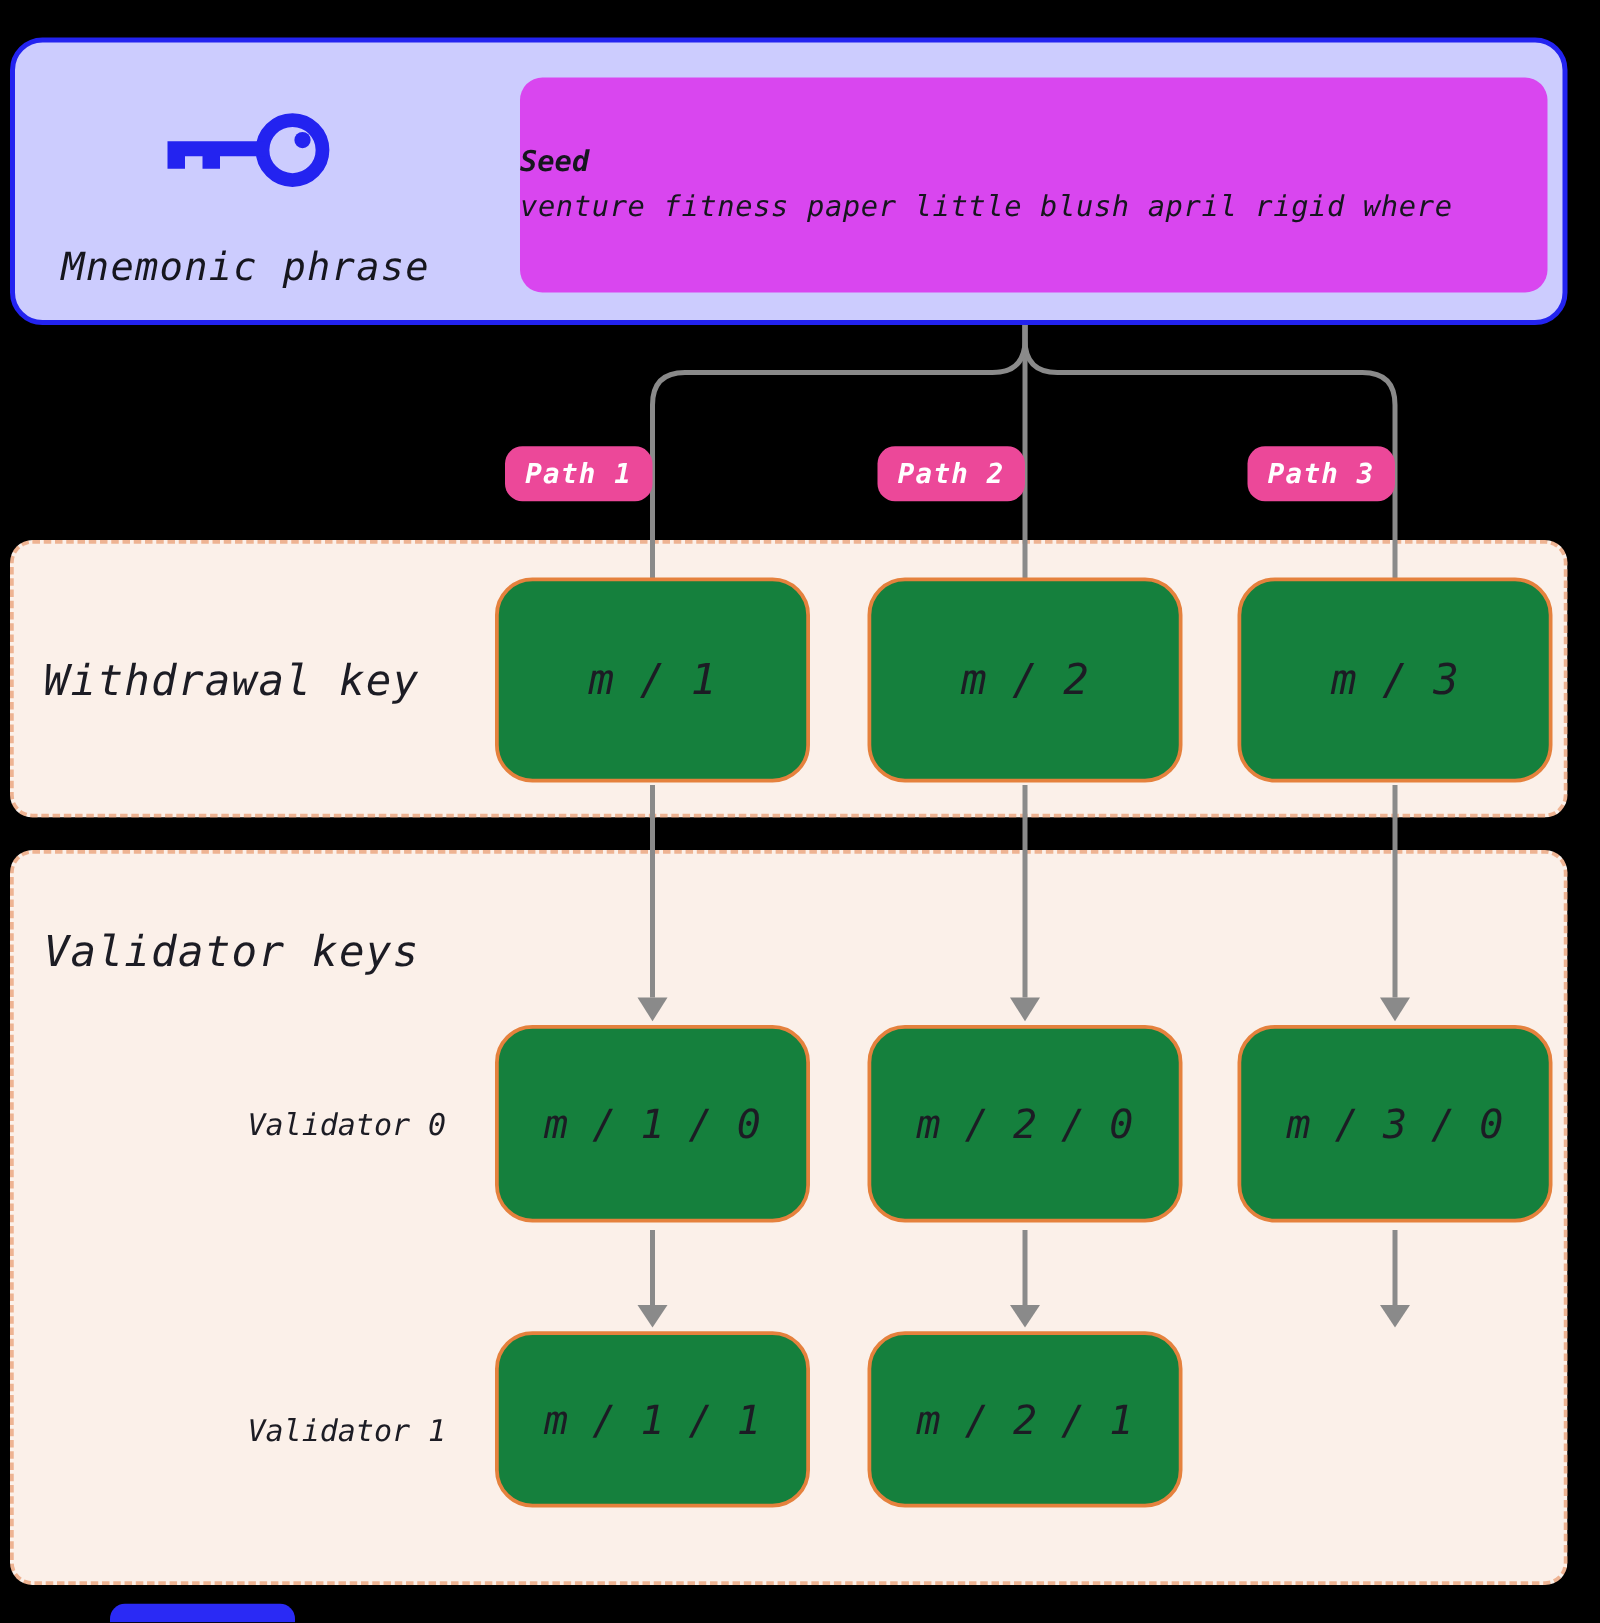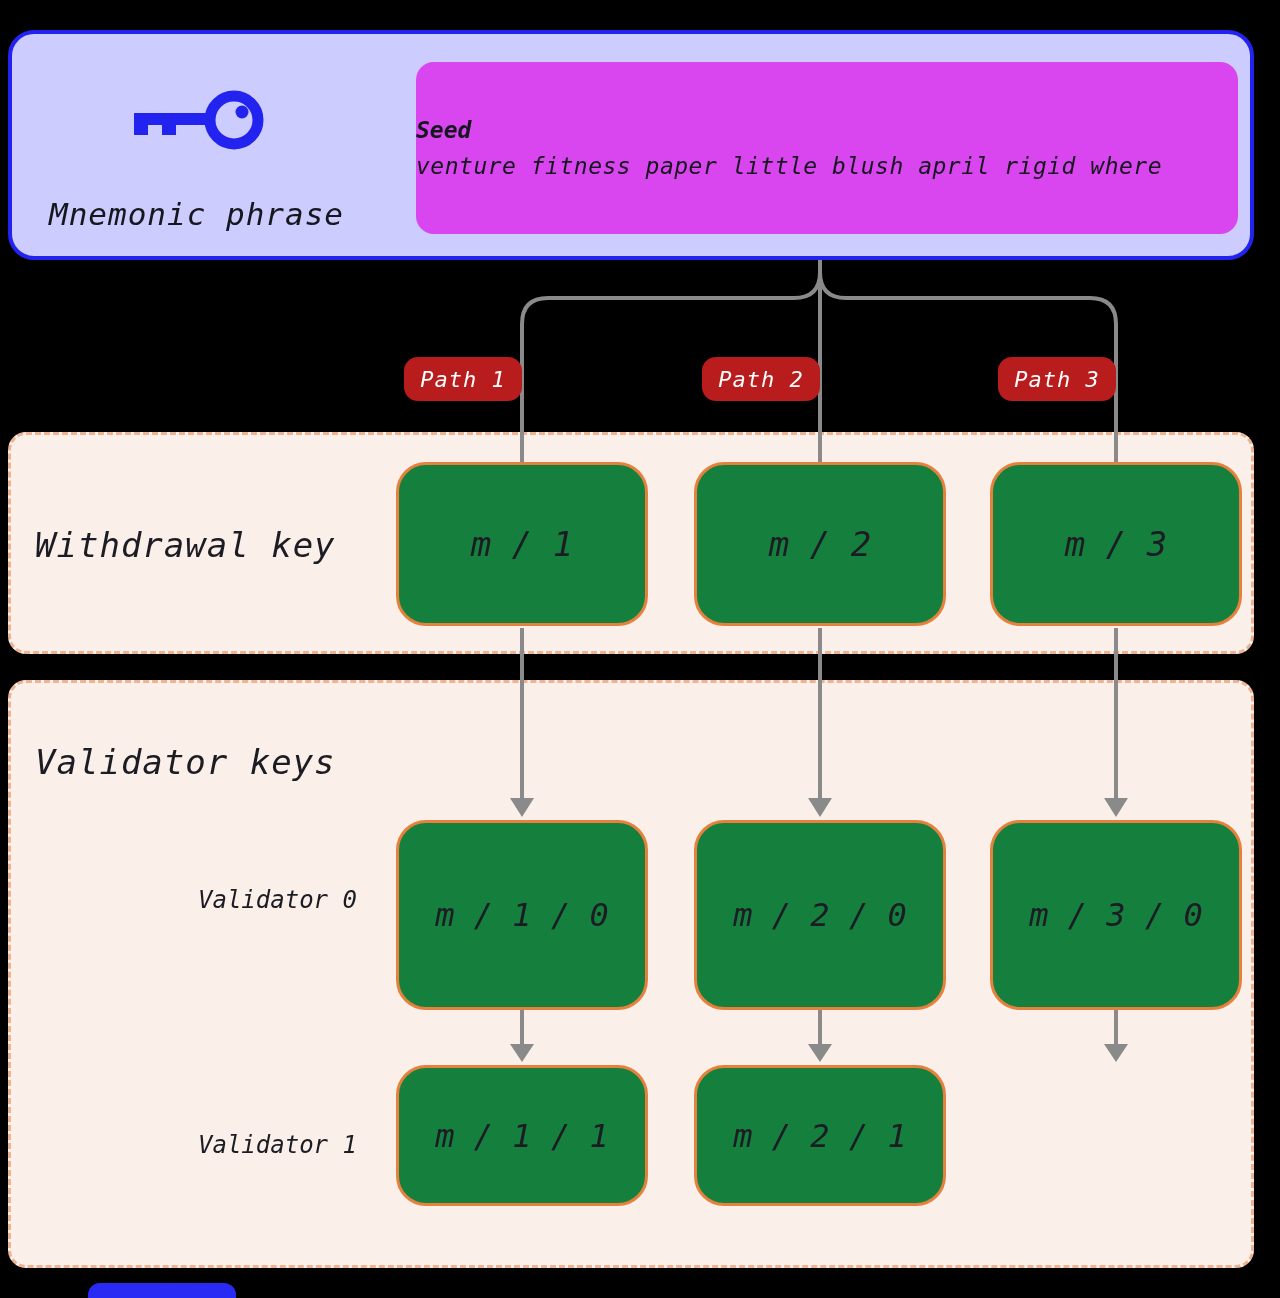--- a/index.html
+++ b/index.html
@@ -61,29 +61,30 @@
     left: 0; top: 0;
     width: 1280px; height: 1298px;
     z-index: 2;
     pointer-events: none;
   }
 
   
   .path-badge {
     position: absolute;
     width: 118px; height: 44px;
-    background: #b91c1c;
+    background: #ec4899;
     color: #fff;
     border-radius: 14px;
     display: flex;
     align-items: center;
     justify-content: center;
     font-size: 22px;
     z-index: 4;
     letter-spacing: 1px;
+    font-weight: bold;
   }
   .badge-1 { left: 404px; top: 357px; }
   .badge-2 { left: 702px; top: 357px; }
   .badge-3 { left: 998px; top: 357px; }
 
   
   .section {
     position: absolute;
     left: 8px;
     width: 1246px;
@@ -122,21 +123,21 @@
     border: 3px solid #e5813d;
     border-radius: 30px;
     display: flex;
     align-items: center;
     justify-content: center;
     color: #1c1c24;
     z-index: 3;
     white-space: nowrap;
   }
   .wk { top: 462px; height: 164px; font-size: 34px; }
-  .v0 { top: 820px; height: 190px; font-size: 32px; }
+  .v0 { top: 820px; height: 158px; font-size: 32px; }
   .v1 { top: 1065px; height: 141px; font-size: 32px; }
   .col-1 { left: 396px; }
   .col-2 { left: 694px; }
   .col-3 { left: 990px; }
 
   
   .bottom-fragment {
     position: absolute;
     left: 88px; top: 1283px;
     width: 148px; height: 15px;

